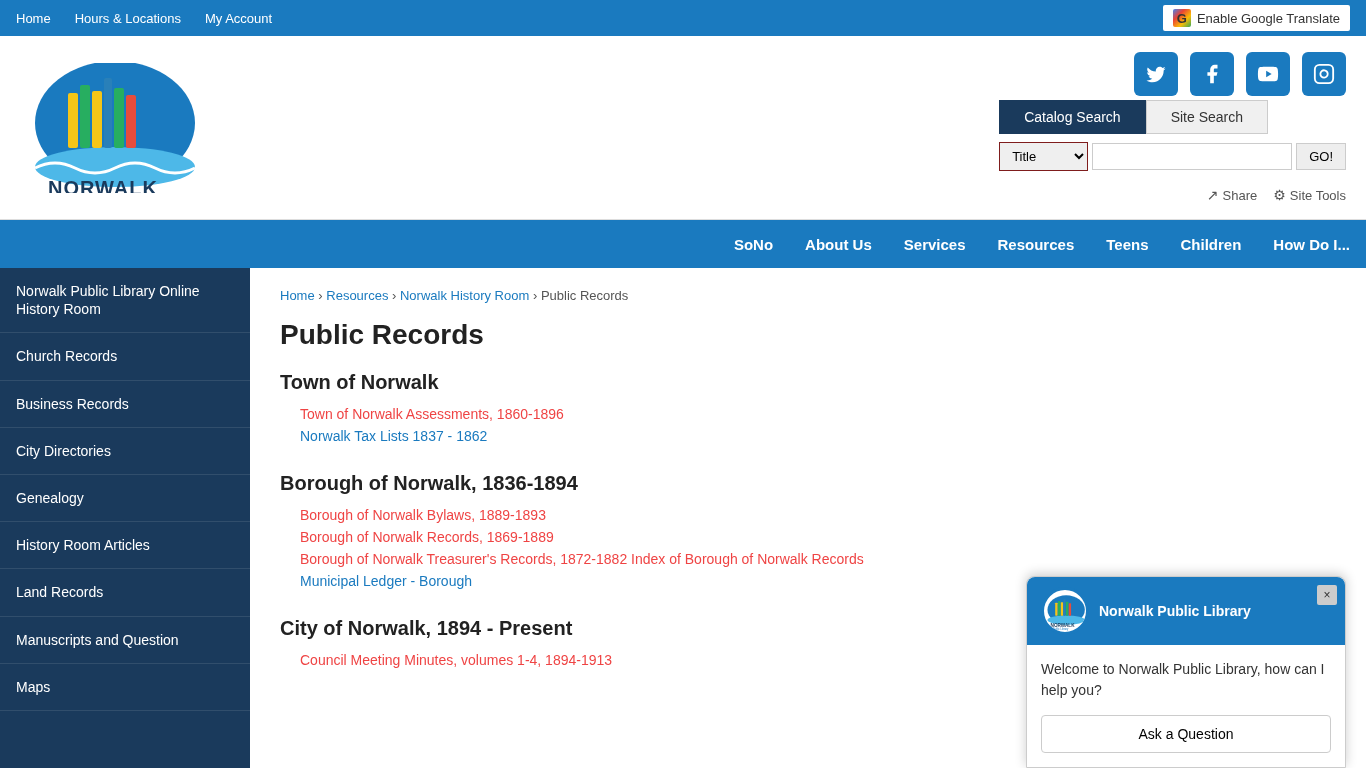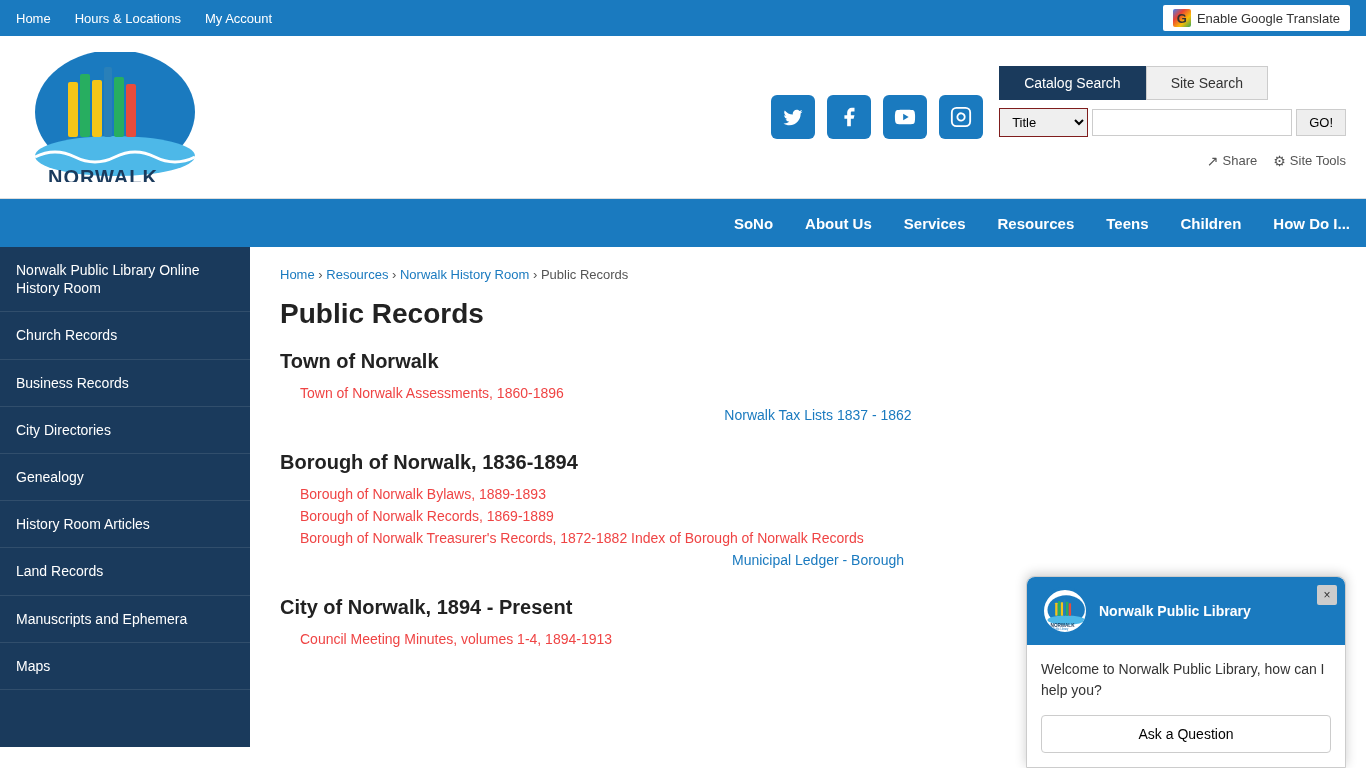--- a/index.html
+++ b/index.html
@@ -141,21 +141,21 @@
       font-size: 28px; font-weight: bold; margin-bottom: 20px; color: #222;
     }
 
     h2.section-title {
       font-size: 20px; font-weight: bold; margin-bottom: 12px; color: #222;
     }
 
     .content-section { margin-bottom: 28px; }
 
     .content-text { margin-bottom: 6px; font-size: 14px; color: #ef4444; padding-left: 20px; }
-    .content-link { color: #1a7abf; text-decoration: none; font-size: 14px; padding-left: 20px; display: block; margin-bottom: 4px; text-align: center; }
+    .content-link { color: #1a7abf; text-decoration: none; font-size: 14px; padding-left: 20px; display: block; margin-bottom: 4px; }
 
     
     #chat-widget {
       position: fixed;
       bottom: 0;
       right: 20px;
       width: 320px;
       background: #fff;
       border: 1px solid #ccc;
       border-radius: 8px 8px 0 0;
@@ -226,21 +226,21 @@
       <rect x="94" y="25" width="10" height="60" rx="2" fill="#27ae60"></rect>
       <rect x="106" y="32" width="10" height="53" rx="2" fill="#e74c3c"></rect>
 
       <path d="M 15 105 Q 35 95 55 105 Q 75 115 95 105 Q 115 95 135 105 Q 155 115 175 105" stroke="#fff" stroke-width="3" fill="none"></path>
 
       <text x="28" y="132" font-family="Arial" font-weight="bold" font-size="20" fill="#1a3a5c" letter-spacing="1">NORWALK</text>
       <text x="38" y="148" font-family="Arial" font-size="11" fill="#1a7abf" letter-spacing="0.5">Public Library</text>
     </svg>
   </div>
 
-  <div id="social-and-search" style="display:flex; flex-direction:row; gap:16px; align-items:center;">
+  <div id="social-and-search" style="display:flex; flex-direction:column; gap:4px; align-items:flex-end;">
 
     <div id="social-icons">
       <a class="social-icon" href="#">
         <svg width="22" height="22" viewBox="0 0 24 24" fill="white">
             <path d="M22.46 6c-.77.35-1.6.58-2.46.69.88-.53 1.56-1.37 1.88-2.38-.83.5-1.75.85-2.72 1.05C18.37 4.5 17.26 4 16 4c-2.35 0-4.27 1.92-4.27 4.29 0 .34.04.67.11.98C8.28 9.09 5.11 7.38 3 4.79c-.37.63-.58 1.37-.58 2.15 0 1.49.75 2.81 1.91 3.56-.71 0-1.37-.2-1.95-.5v.03c0 2.08 1.48 3.82 3.44 4.21a4.22 4.22 0 0 1-1.93.07 4.28 4.28 0 0 0 4 2.98 8.521 8.521 0 0 1-5.33 1.84c-.34 0-.68-.02-1.02-.06C3.44 20.29 5.7 21 8.12 21 16 21 20.33 14.46 20.33 8.79c0-.19 0-.37-.01-.56.84-.6 1.56-1.36 2.14-2.23z"></path>
           </svg>
       </a>
       <a class="social-icon" href="#">
         <svg width="22" height="22" viewBox="0 0 24 24" fill="white">
             <path d="M18 2h-3a5 5 0 0 0-5 5v3H7v4h3v8h4v-8h3l1-4h-4V7a1 1 0 0 1 1-1h3z"></path>
@@ -302,21 +302,21 @@
 <div id="content-wrapper">
 
   <div id="sidebar">
     <div class="sidebar-item">Norwalk Public Library Online History Room</div>
     <div class="sidebar-item">Church Records</div>
     <div class="sidebar-item">Business Records</div>
     <div class="sidebar-item">City Directories</div>
     <div class="sidebar-item">Genealogy</div>
     <div class="sidebar-item">History Room Articles</div>
     <div class="sidebar-item">Land Records</div>
-    <div class="sidebar-item">Manuscripts and Ephemera</div>
+    <div class="sidebar-item">Manuscripts and Question</div>
     <div class="sidebar-item">Maps</div>
   </div>
 
   <div id="main-content">
 
     <div id="breadcrumb">
       <a href="#">Home</a>
       <span> › </span>
       <a href="#">Resources</a>
       <span> › </span>

